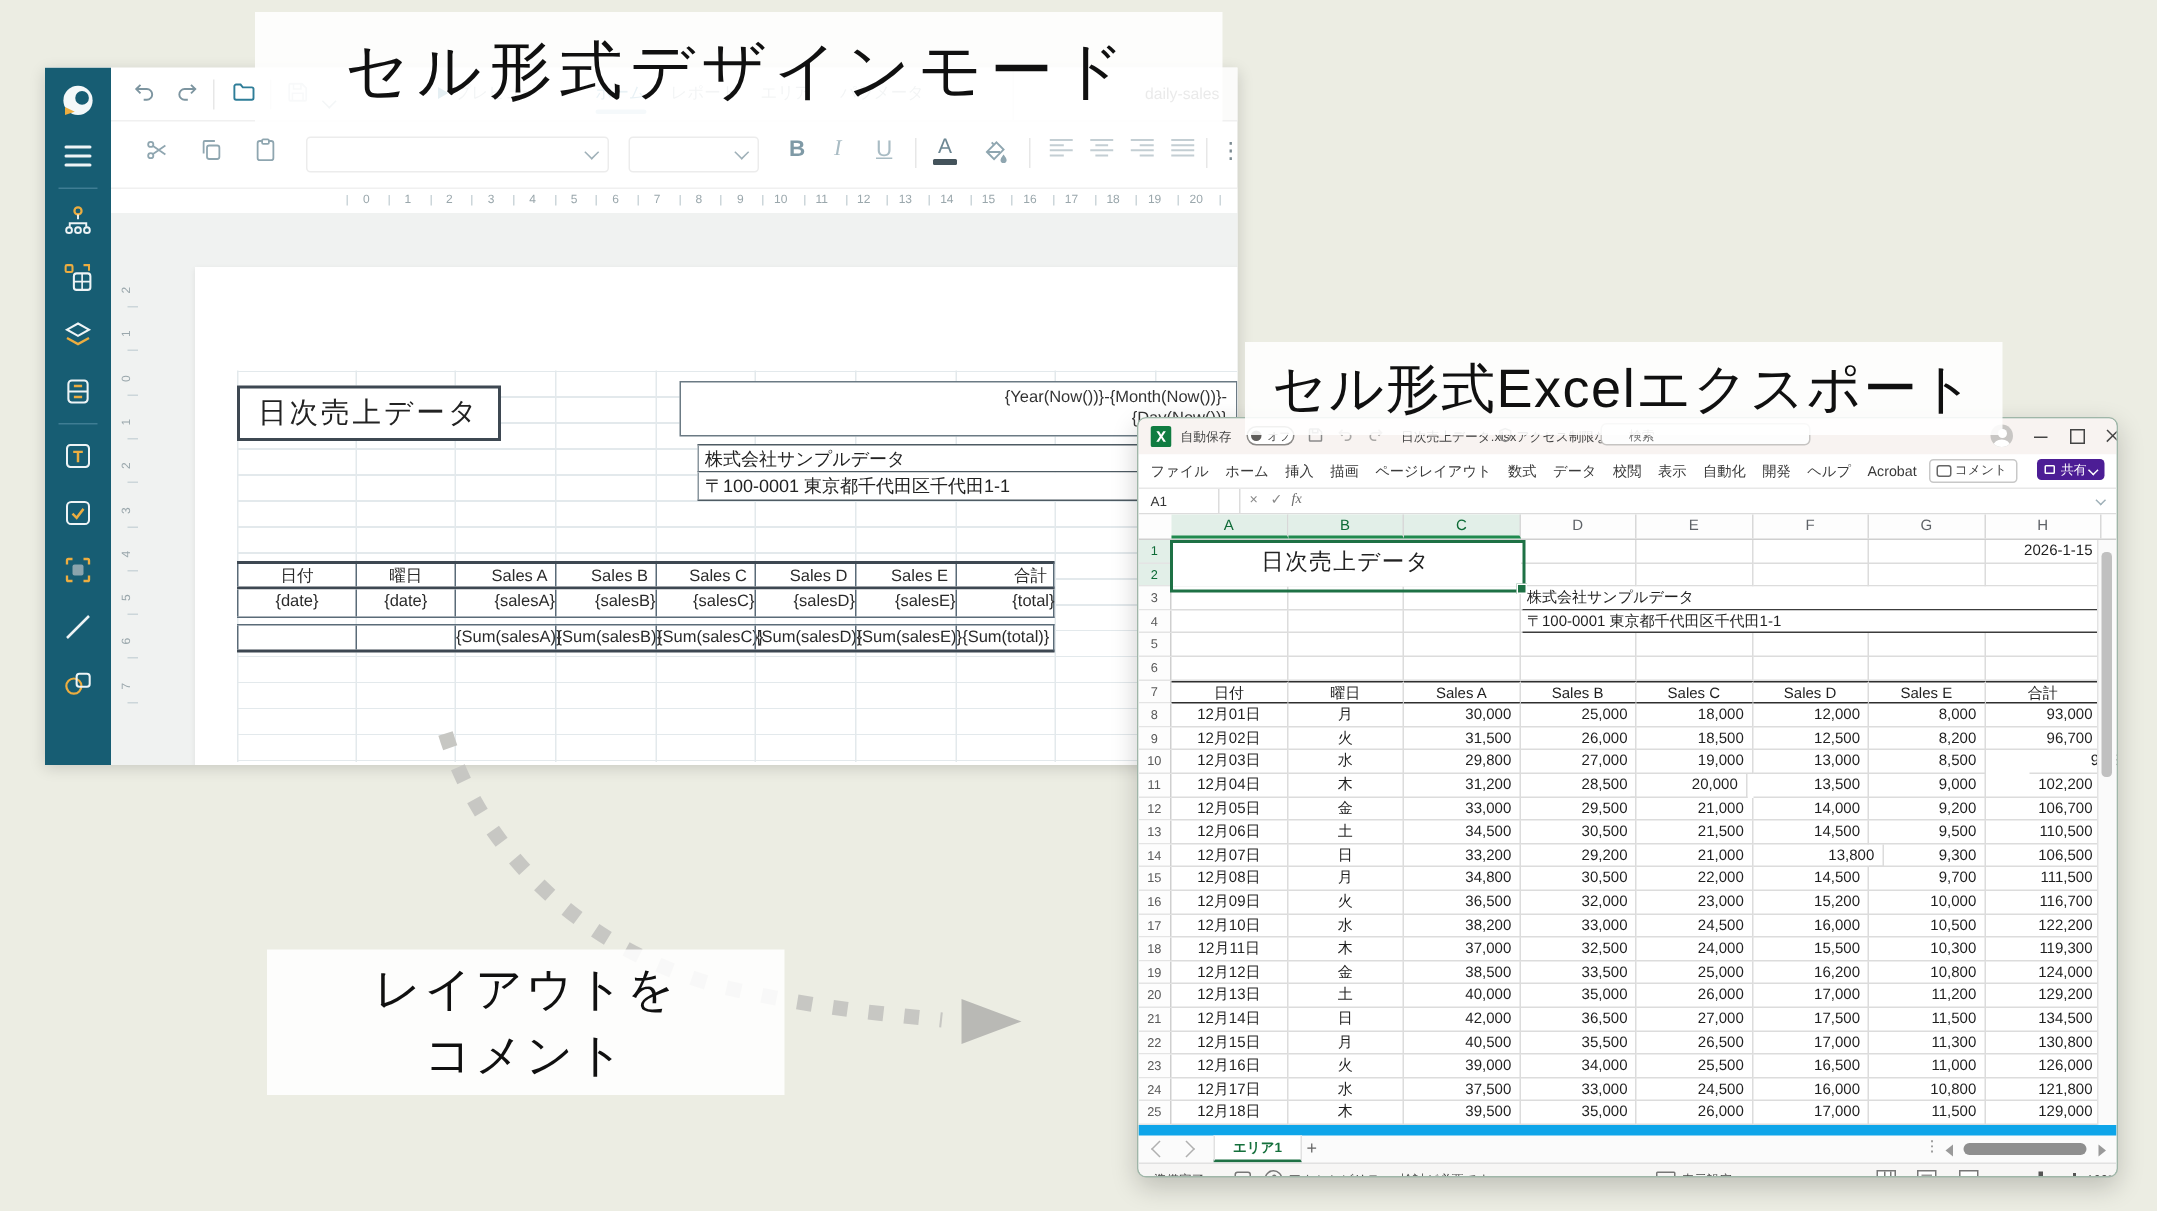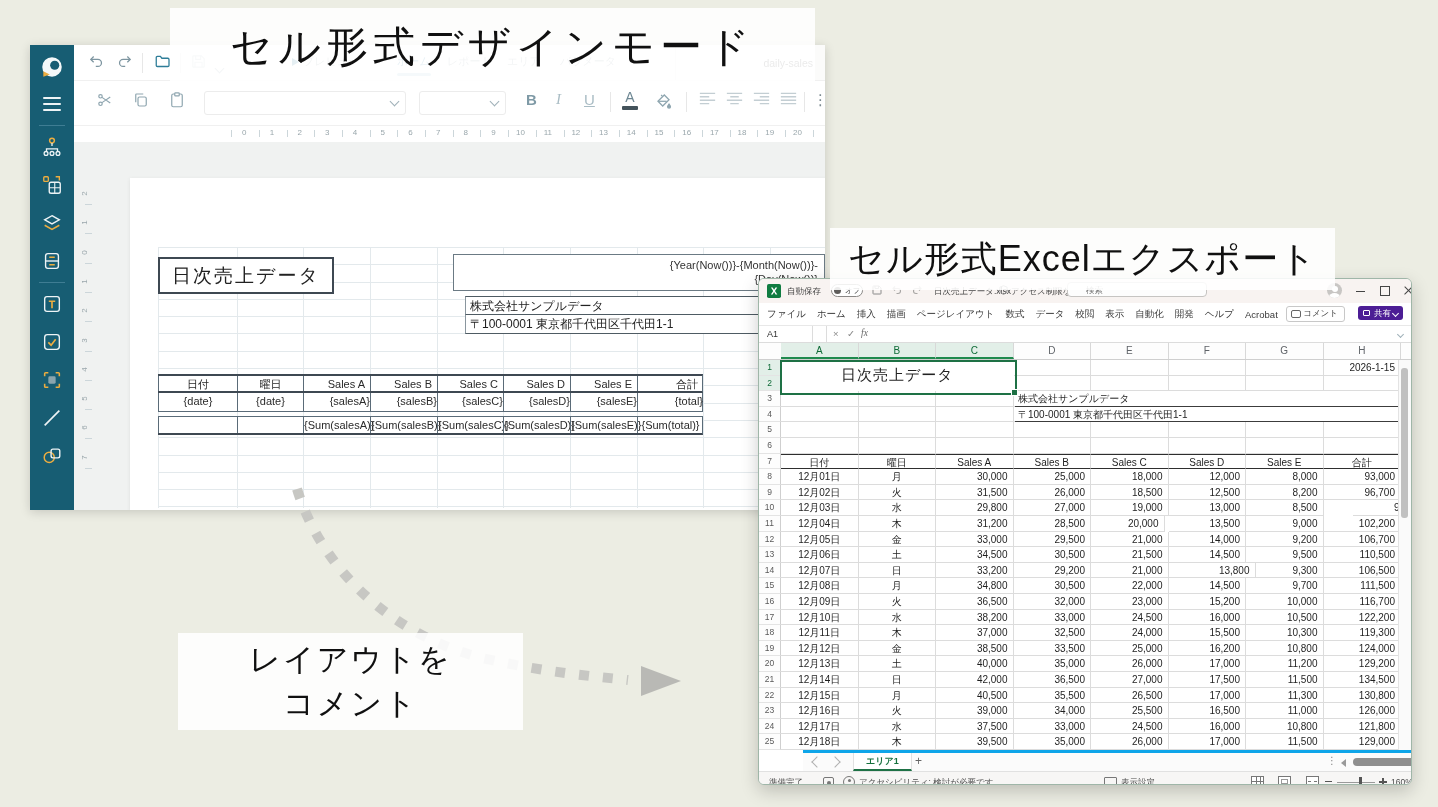--- a/index.html
+++ b/index.html
@@ -109,21 +109,21 @@
   .x-cell.hdr{border-top:1.5px solid #2e2e2e;border-bottom:1.5px solid #2e2e2e;text-align:center;}
   .x-cell.ac{text-align:center;}
   .x-cell.ar{text-align:right;padding-right:5px;}
   .x-merged{position:absolute;left:22px;top:0;width:232.5px;height:31.2px;background:#fff;font-size:15px;line-height:30px;text-align:center;color:#222;letter-spacing:1px;}
   .x-selbox{position:absolute;left:21px;top:0;width:233px;height:31px;border:2px solid #1e7145;pointer-events:none;}
   .x-selbox i{position:absolute;right:-3px;bottom:-3px;width:5px;height:5px;background:#1e7145;border:1px solid #fff;}
   .x-ovcell{position:absolute;left:256px;width:386px;height:15.6px;background:#fff;font-size:10px;line-height:15px;padding-left:3px;
     border-bottom:1px solid #3c3c3c;box-sizing:border-box;color:#1f1f1f;white-space:nowrap;}
   .x-vscroll{position:absolute;right:0;top:0;bottom:0;width:12px;background:#fafafa;border-left:1px solid #e3e3e3;}
   .x-vthumb{position:absolute;left:2px;top:8px;width:7px;height:150px;background:#c0c0c0;border-radius:3px;}
-  .x-sheettabs{position:relative;height:18px;background:#fbfbfb;border-top:3px solid #0ea5e9;margin-left:44px;}
+  .x-sheettabs{position:relative;height:18px;background:#fbfbfb;border-top:7px solid #0ea5e9;}
   .snav{position:absolute;top:5px;width:7px;height:7px;border-left:1.4px solid #b0b0b0;border-bottom:1.4px solid #b0b0b0;}
   .snav.l{left:10px;transform:rotate(45deg);}
   .snav.r{left:28px;transform:rotate(-135deg);}
   .x-stab{position:absolute;left:50px;top:0;height:100%;padding:0 12px;background:#fff;border:1px solid #e1e1e1;border-top:none;
     border-bottom:2px solid #1e7145;font-size:9px;color:#15703c;font-weight:bold;line-height:16px;box-sizing:border-box;}
   .x-addsheet{position:absolute;left:112px;top:1px;font-size:12px;color:#666;cursor:pointer;}
   .x-hdots{position:absolute;left:524px;top:2px;font-size:10px;color:#888;}
   .harrow{position:absolute;top:6px;width:0;height:0;border-top:4px solid transparent;border-bottom:4px solid transparent;}
   .harrow.l{left:538px;border-right:5px solid #9a9a9a;}
   .harrow.r{left:640px;border-left:5px solid #9a9a9a;}

